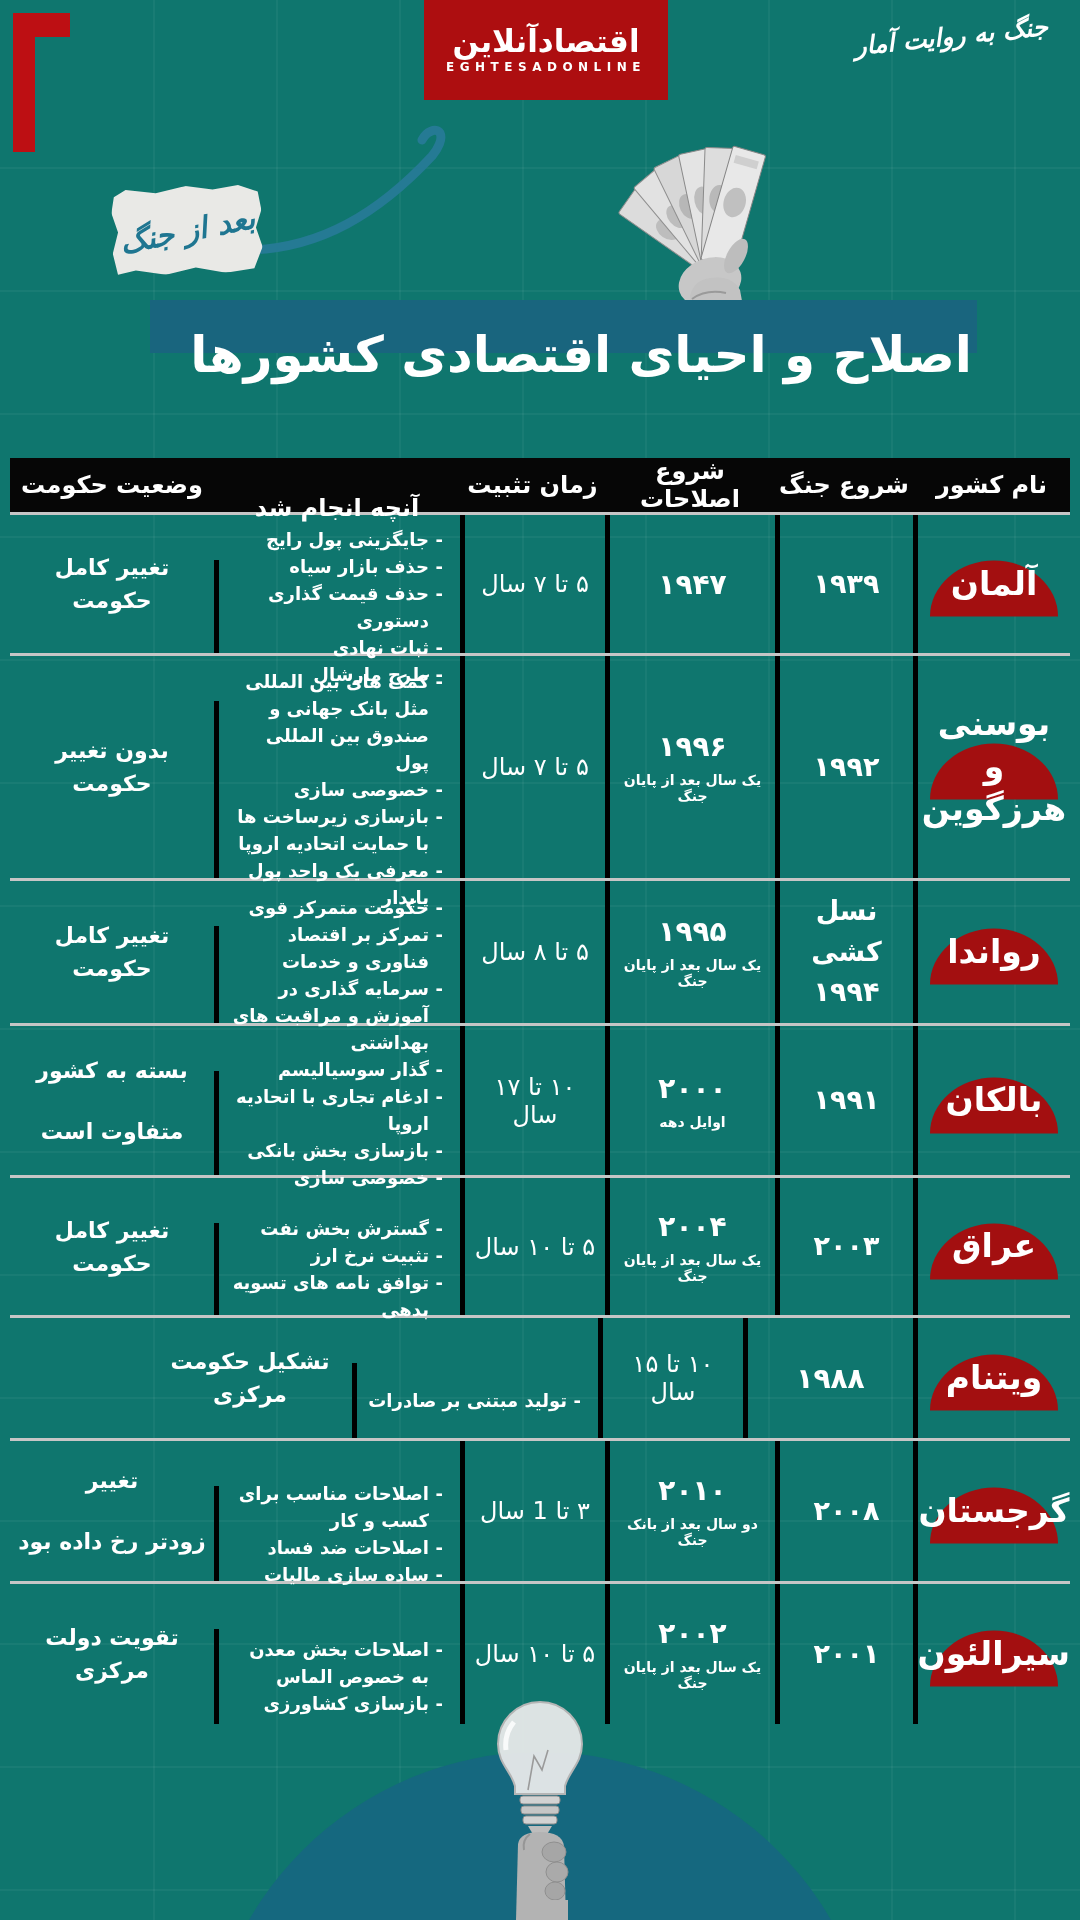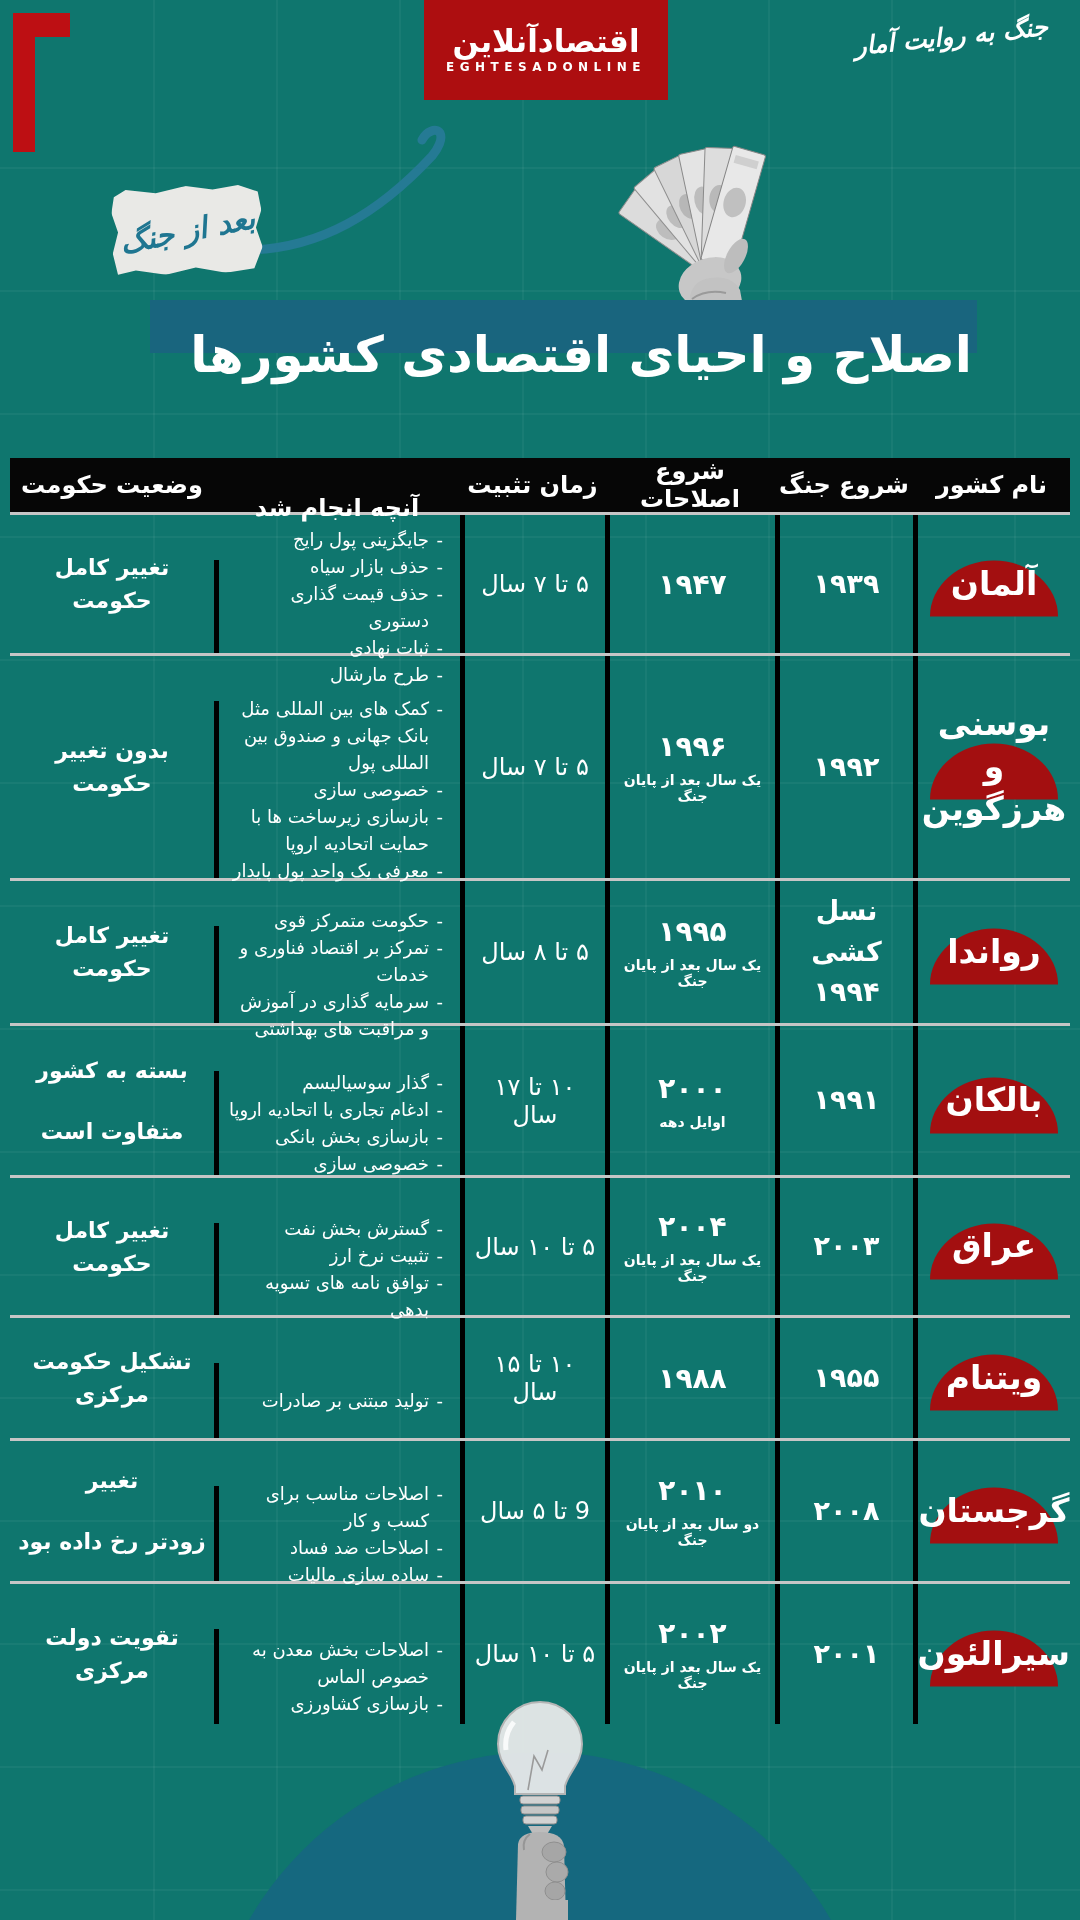--- a/index.html
+++ b/index.html
@@ -62,21 +62,21 @@
     border-radius:64px 64px 0 0 / 56px 56px 0 0;top:50%;left:50%;transform:translate(-50%,-42%);}
   .country{position:relative;z-index:1;font-size:33px;font-weight:bold;line-height:1.3;max-width:152px;}
   
   .war div{font-size:27px;font-weight:bold;line-height:1.5;}
   .ryear{font-size:28px;font-weight:bold;}
   .rnote{font-size:14px;font-weight:bold;margin-top:9px;}
   .stab{font-size:24px;font-weight:normal;}
   
   .cell.c4{align-items:stretch;}
   .actions{list-style:none;margin:0;padding:0 12px 0 6px;text-align:right;
-    font-size:18px;font-weight:normal;line-height:1.5;}
+    font-size:18px;font-weight:bold;line-height:1.5;}
   .actions li{position:relative;padding-right:15px;}
   .actions li::before{content:"-";position:absolute;right:1px;}
   
   .gov div{font-size:22px;font-weight:bold;line-height:1.5;}
   .gov div + div{margin-top:28px;}
   
   .bottom-circle{position:absolute;left:204px;top:1752px;width:672px;height:672px;
     border-radius:50%;background:#15687f;}
   .bulb{position:absolute;left:478px;top:1694px;}
 </style>
@@ -302,23 +302,20 @@
           </div>
     </div>
 
     <div class="trow">
       <div class="cell c0">
         <div class="country-wrap">
           <span class="dome"></span>
           <span class="country">ویتنام</span>
         </div>
       </div>
-      <div class="cell c1 war">
-            <div>۱۹۵۵</div>
-          </div>
       <div class="cell c2">
         <div class="ryear">۱۹۸۸</div>
 
       </div>
       <div class="cell c3">
         <div class="stab">۱۰ تا ۱۵ سال</div>
       </div>
       <div class="cell c4">
         <ul class="actions">
               <li>تولید مبتنی بر صادرات</li>
@@ -334,24 +331,24 @@
         <div class="country-wrap">
           <span class="dome"></span>
           <span class="country">گرجستان</span>
         </div>
       </div>
       <div class="cell c1 war">
             <div>۲۰۰۸</div>
           </div>
       <div class="cell c2">
         <div class="ryear">۲۰۱۰</div>
-        <div class="rnote">دو سال بعد از پایان جنگ</div>
-      </div>
-      <div class="cell c3">
-        <div class="stab">9 تا ۵ سال</div>
+        <div class="rnote">دو سال بعد از بانک جنگ</div>
+      </div>
+      <div class="cell c3">
+        <div class="stab">۳ تا 1 سال</div>
       </div>
       <div class="cell c4">
         <ul class="actions">
               <li>اصلاحات مناسب برای کسب و کار</li>
               <li>اصلاحات ضد فساد</li>
               <li>ساده سازی مالیات</li>
             </ul>
       </div>
       <div class="cell c5 gov">
             <div>تغییر</div>

